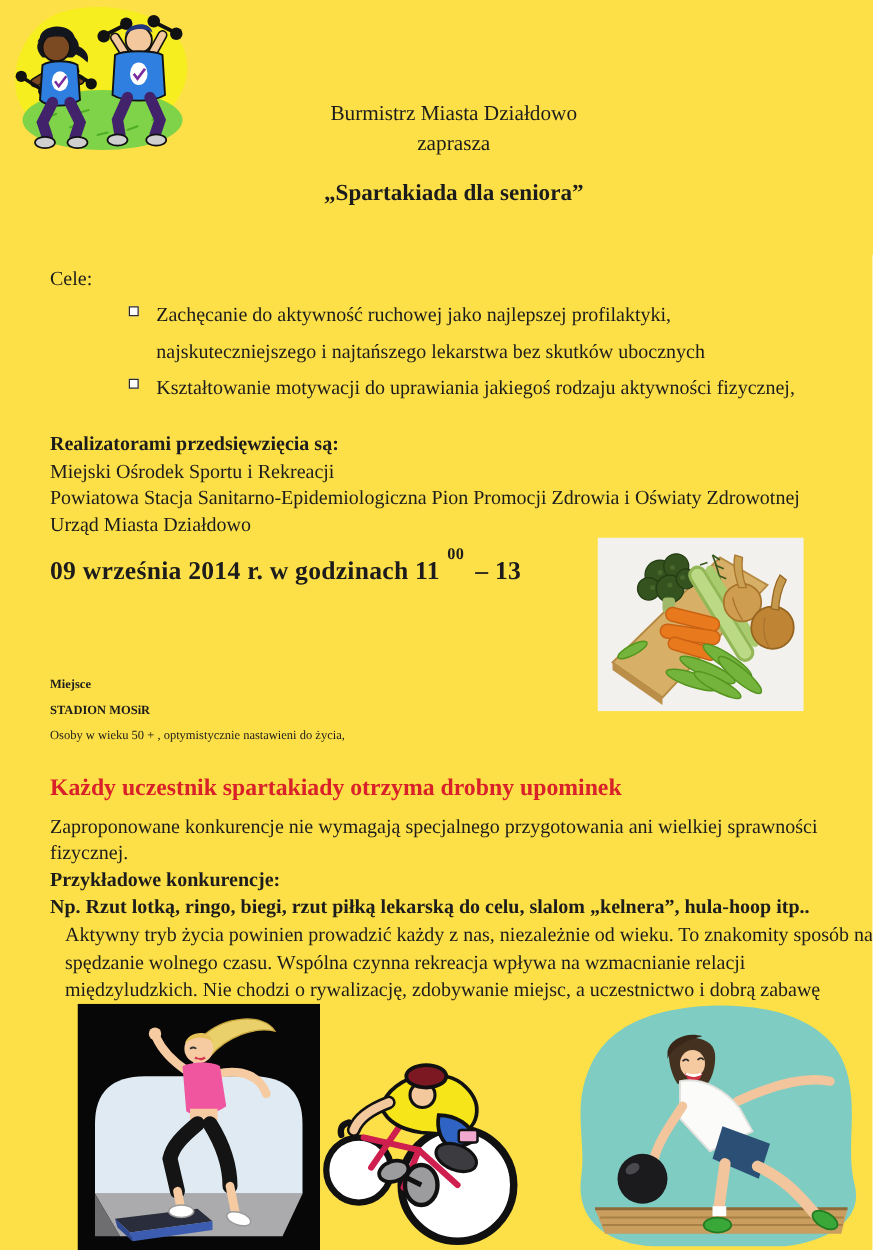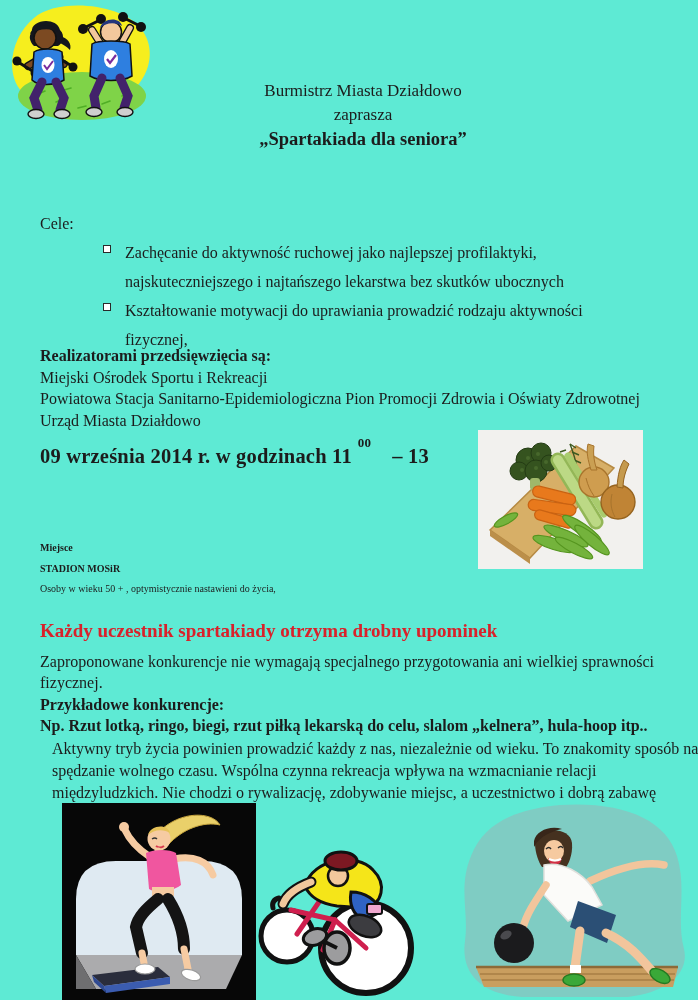--- a/index.html
+++ b/index.html
@@ -1,41 +1,41 @@
 <!DOCTYPE html>
 <html lang="pl" style="--accent-red: #d9212a;"><head>
 <meta charset="utf-8">
 <style>
   html,body { margin:0; padding:0; background:#ffffff; }
   .page {
-    position:relative; width:698px; height:1000px; background:#5eead4;
+    position:relative; width:698px; height:1000px; background:#fde047;
     font-family:"Liberation Serif", serif; color:#1c1c1c; overflow:hidden;
   }
   .abs { position:absolute; }
 
   
   .header-block { left:28px; top:79px; width:670px; text-align:center; font-size:17px; line-height:24px; }
-  .header-block .title-line { font-size:18.5px; font-weight:bold; margin-top:0px; }
+  .header-block .title-line { font-size:18.5px; font-weight:bold; margin-top:16px; }
 
   
   .cele-label { left:40px; top:215px; font-size:16px;text-align:right; }
   .goals { left:103px; top:238px; }
   .goal-item { display:flex; font-size:16px; line-height:29px; }
   .goal-item .bullet { flex:none; width:6px; height:6px; border:1.4px solid #2a2a2a; margin:7px 14px 0 0; background:#fff; }
   .goal-item .txt { width:520px; }
   .goal-item .txt.narrow { width:500px; }
 
   
   .organizers { left:40px; top:345px; width:660px; font-size:16px; line-height:21.6px; }
   .bold { font-weight:bold; }
 
   
   .date-heading { left:40px; top:443px; font-size:20.5px; font-weight:bold; letter-spacing:.2px; }
   .date-heading .hrs { font-size:13px; position:relative; top:-8px; margin-left:6px; font-weight:bold; }
-  .date-heading .suffix { margin-left:21px; }
+  .date-heading .suffix { margin-left:9px; }
 
   
   .place-block { left:40px; top:508px; font-size:10px; line-height:20.5px;margin-top:30px; }
 
   
   .highlight { left:40px; top:620px; font-size:19px; font-weight:bold; color:var(--accent-red, #d9212a); }
 
   
   .details { left:40px; top:639px; width:650px; font-size:16px; line-height:21.3px;margin-top:12px; }
   .details .nowrap { white-space:nowrap; }
@@ -133,21 +133,21 @@
   </div>
 
   <div class="abs cele-label">Cele:</div>
   <div class="abs goals">
     <div class="goal-item">
       <span class="bullet"></span>
       <span class="txt">Zachęcanie do aktywność ruchowej jako najlepszej profilaktyki, najskuteczniejszego i najtańszego lekarstwa bez skutków ubocznych</span>
     </div>
     <div class="goal-item">
       <span class="bullet"></span>
-      <span class="txt">Kształtowanie motywacji do uprawiania prowadzić rodzaju aktywności fizycznej,</span>
+      <span class="txt">Kształtowanie motywacji do uprawiania jakiegoś rodzaju aktywności fizycznej,</span>
     </div>
   </div>
 
   <div class="abs organizers">
     <div class="bold">Realizatorami przedsięwzięcia są:</div>
     <div>Miejski Ośrodek Sportu i Rekreacji</div>
     <div>Powiatowa Stacja Sanitarno-Epidemiologiczna Pion Promocji Zdrowia i Oświaty Zdrowotnej</div>
     <div>Urząd Miasta Działdowo</div>
   </div>
 

